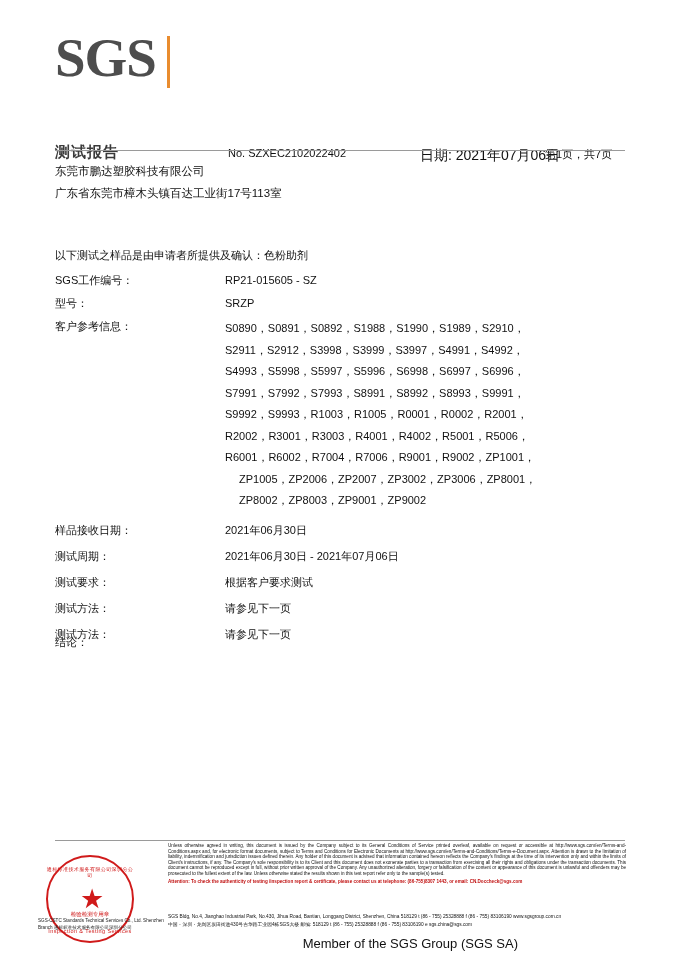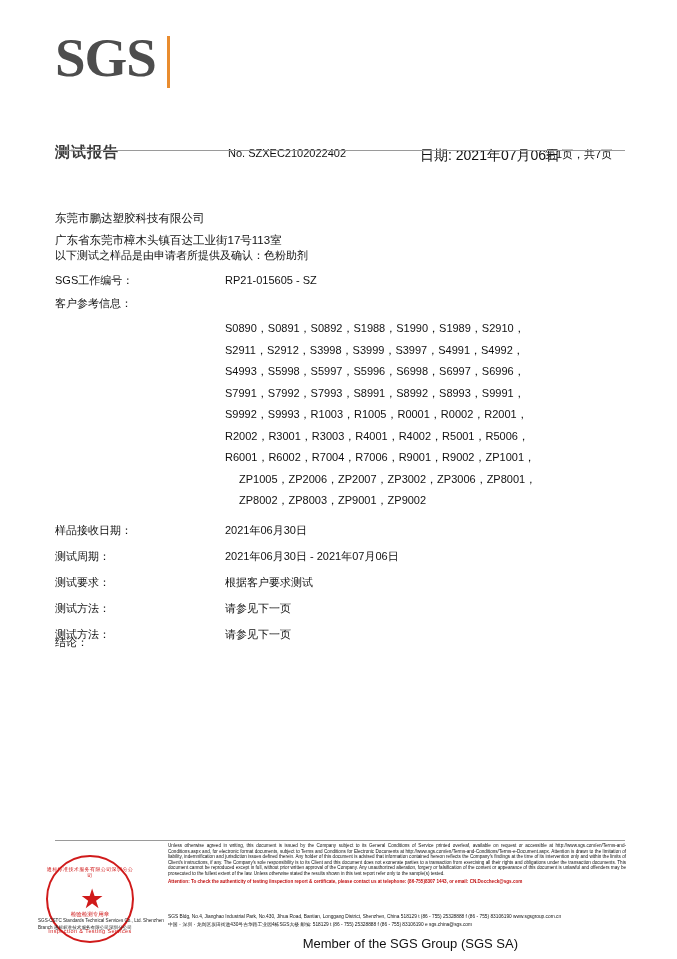--- a/index.html
+++ b/index.html
@@ -93,21 +93,20 @@
   .rule-top { top: 150px; }
   .rule-bottom { top: 840px; }
   
   .company {
     position: absolute;
     left: 55px;
     top: 160px;
     font-size: 11.5px;
     line-height: 22px;
     color: #111;
-    margin-top: 47px;
   }
   
   .intro {
     position: absolute;
     left: 55px;
     top: 248px;
     font-size: 11px;
     color: #111;
     text-align: center;
   }
@@ -279,20 +278,24 @@
     <div>东莞市鹏达塑胶科技有限公司</div>
     <div>广东省东莞市樟木头镇百达工业街17号113室</div>
   </div>
 
   <div class="intro">以下测试之样品是由申请者所提供及确认：色粉助剂</div>
 
   <div class="fields">
     <div class="field-row">
       <div class="field-label">SGS工作编号：</div>
       <div class="field-value">RP21-015605 - SZ</div>
+    </div>
+    <div class="field-row">
+      <div class="field-label">型号：</div>
+      <div class="field-value">SRZP</div>
     </div>
     <div class="field-row">
       <div class="field-label">客户参考信息：</div>
       <div class="field-value"></div>
     </div>
   </div>
 
   <div class="ref-lines">
     <div>S0890，S0891，S0892，S1988，S1990，S1989，S2910，</div>
     <div>S2911，S2912，S3998，S3999，S3997，S4991，S4992，</div>

